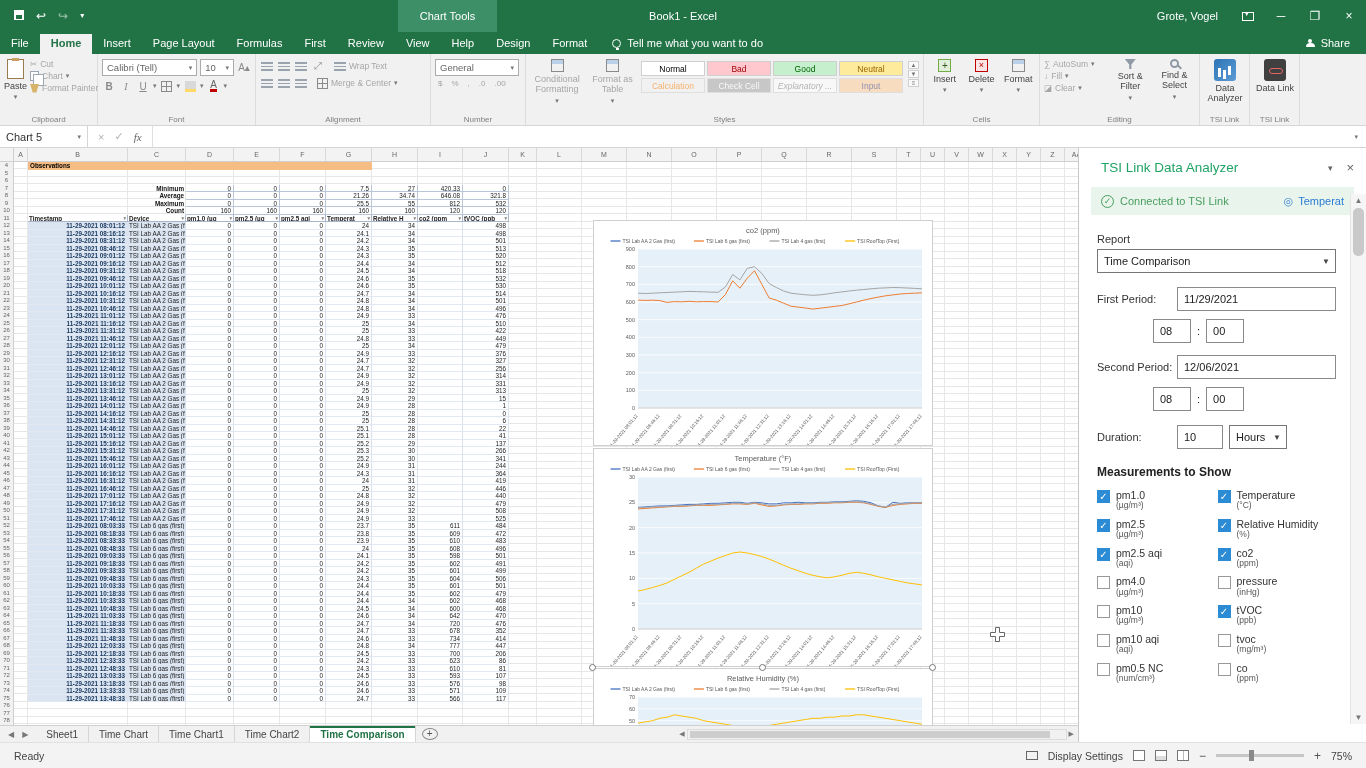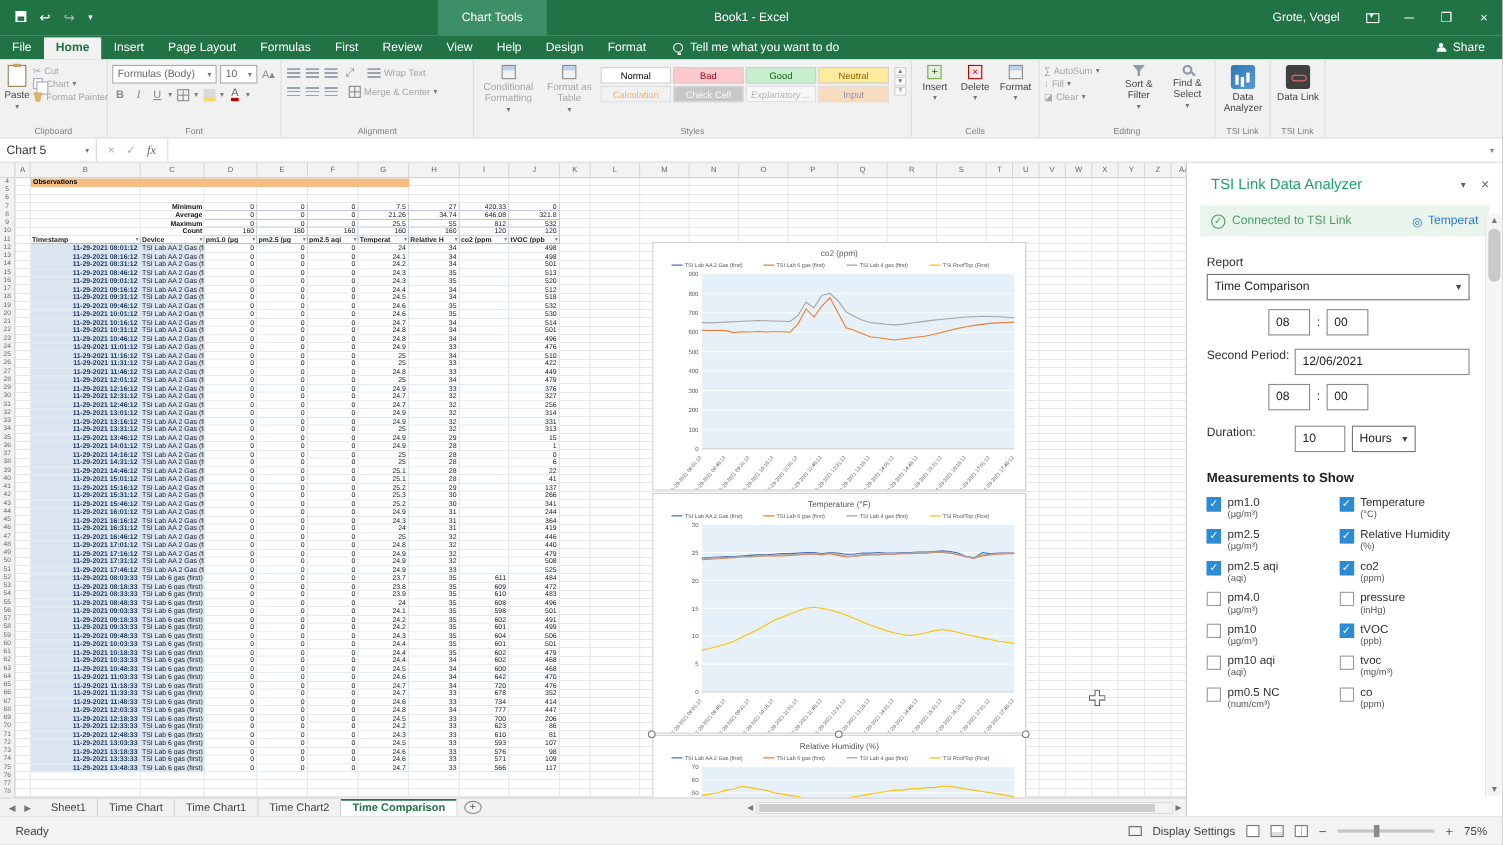--- a/index.html
+++ b/index.html
@@ -141,21 +141,21 @@
 .ptitle{flex:1;font-size:13.5px;color:var(--pane_title)}
 .phicon{color:#666;font-size:11px;margin-left:14px}
 .banner{margin:12px 12px 0 12px;background:var(--banner_bg);height:28px;display:flex;align-items:center;
   padding:0 10px;font-size:11px;color:var(--banner_text)}
 .bcheck{width:13px;height:13px;border:1.5px solid currentColor;border-radius:50%;margin-right:6px;
   display:flex;align-items:center;justify-content:center;font-size:9px;flex:none}
 .bset{margin-left:auto;color:var(--accent_blue);display:flex;align-items:center;gap:5px}
 .ptabs{display:flex;justify-content:center;gap:30px;margin-top:16px;font-size:11.5px}
 .ptab{color:#595959;padding-bottom:4px}
 .ptab.active{color:#222;font-weight:bold;border-bottom:2px solid var(--accent_blue)}
-.prow{display:flex;align-items:flex-start;margin:12px 30px 0 18px}
+.prow{display:flex;align-items:center;margin:12px 30px 0 18px}
 .plabel{width:80px;font-size:11px;color:#333;flex:none}
 .pinput{flex:1;height:24px;border:1px solid #8a8a8a;display:flex;align-items:center;padding:0 6px;font-size:11px;color:#222}
 .pselect{position:relative;flex:1;height:24px;border:1px solid #767676;display:flex;align-items:center;
   padding:0 18px 0 6px;font-size:11px;color:#222}
 .pselect .dd{position:absolute;right:5px;font-size:8px;color:#444}
 .ptime{display:flex;align-items:center;gap:6px;margin:8px 0 0 74px}
 .tinput{width:38px;height:24px;border:1px solid #8a8a8a;display:flex;align-items:center;padding:0 6px;font-size:11px}
 .mhead{margin:16px 0 0 18px;font-size:12px;font-weight:bold;color:#222}
 .mgrid{display:grid;grid-template-columns:1fr 1fr;margin:10px 28px 0 18px;row-gap:7px}
 .mitem{display:flex;gap:6px;align-items:flex-start}
@@ -254,21 +254,21 @@
             </div>
         </div>
       </div>
       <div class="glabel">Clipboard</div>
     </div>
 
     <div class="rgroup" style="width:158px">
       <div class="fcol">
         <div class="frow">
           <div class="combo" style="width:96px">
-              <span>Formulas (Body)</span>
+              <span>Calibri (Tell)</span>
               <span class="dd">▾</span>
             </div>
           <div class="combo" style="width:34px">
               <span>10</span>
               <span class="dd">▾</span>
             </div>
           <span class="tbtn">A▴</span>
         </div>
         <div class="frow">
           <span class="tbtn" style="font-weight:bold">B</span>
@@ -323,20 +323,36 @@
           <span class="sbtn dis" style="margin-left:6px">
               <span class="ic-border"></span>
               <span>Merge &amp; Center</span> 
               <span class="dd">▾</span>
             </span>
         </div>
       </div>
       <div class="glabel">Alignment</div>
     </div>
 
+    <div class="rgroup" style="width:95px">
+      <div class="fcol">
+        <div class="combo" style="width:84px">
+            <span>General</span>
+            <span class="dd">▾</span>
+          </div>
+        <div class="frow">
+          <span class="ncell">$</span>
+          <span class="ncell">%</span>
+          <span class="ncell">,</span>
+          <span class="ncell">.0</span>
+          <span class="ncell">.00</span>
+        </div>
+      </div>
+      <div class="glabel">Number</div>
+    </div>
 
     <div class="rgroup" style="width:398px">
       <div class="gbody">
         <div class="bigbtn dis" style="width:62px">
           <span class="ic-fmt"></span>
           <span>Conditional Formatting</span>
             <span class="dd">▾</span>
         </div>
         <div class="bigbtn dis" style="width:58px">
           <span class="ic-fmt"></span>
@@ -1398,20 +1414,26 @@
     </div>
     <div class="prow" style="margin-top:18px">
       <span class="plabel">Report</span>
     </div>
     <div class="prow" style="margin-top:4px">
       <div class="pselect">
           <span>Time Comparison</span>
           <span class="dd">▼</span>
         </div>
     </div>
+    <div class="prow" style="margin-top:14px">
+      <span class="plabel">First Period:</span>
+      <div class="pinput">
+          <span>11/29/2021</span>
+        </div>
+    </div>
     <div class="ptime">
       <div class="tinput">
           <span>08</span>
         </div>
       <span>:</span>
       <div class="tinput">
           <span>00</span>
         </div>
     </div>
     <div class="prow" style="margin-top:12px">

